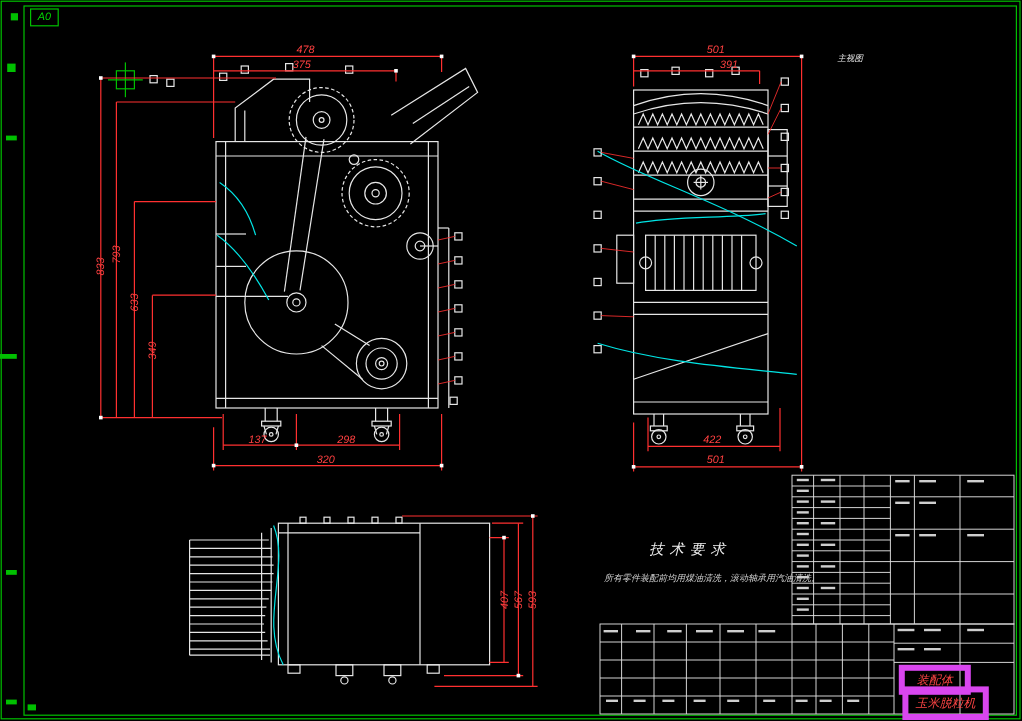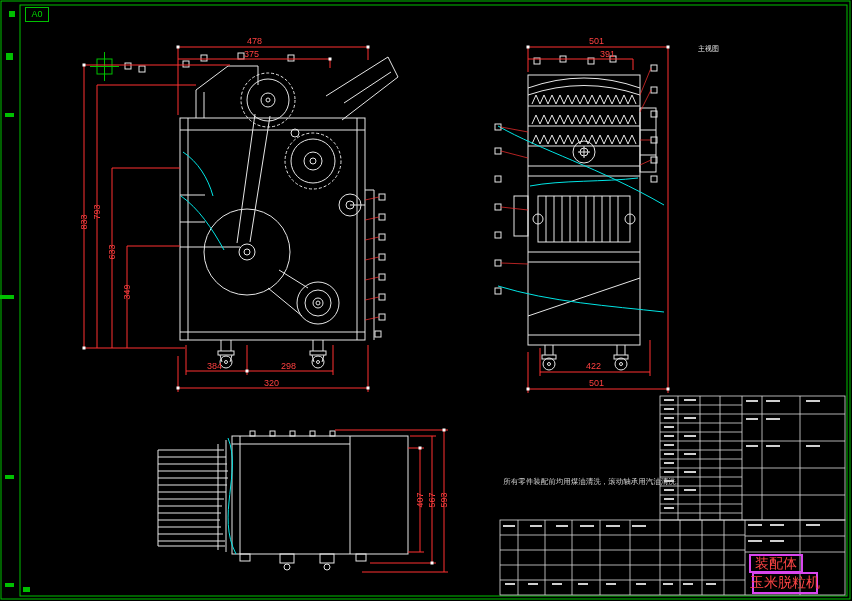--- a/index.html
+++ b/index.html
@@ -1,28 +1,28 @@
 <!DOCTYPE html>
 <html><head>
 <meta charset="utf-8">
 <style>
   html,body{margin:0;padding:0;background:#111;}
   .sheet{position:relative;width:852px;height:601px;background:#000;overflow:hidden;
-         font-family:"Liberation Sans",sans-serif;}
+         font-family:"Liberation Sans",sans-serif;font-style:italic;}
   .sheet svg{position:absolute;left:0;top:0;}
   .ov{position:absolute;}
   .dim{color:#ff4040;font-size:9px;line-height:10px;white-space:nowrap;}
   .dimv{transform:rotate(-90deg);transform-origin:center center;text-align:center;width:24px;}
   .lbl-green{color:#00d800;font-size:9px;line-height:11px;}
   .a0box{border:1px solid #00c000;width:22px;height:13px;display:flex;align-items:center;justify-content:center;}
   .tech-title{color:#ededed;font-size:12px;letter-spacing:5px;white-space:nowrap;}
   .tech-line{color:#cfcfcf;font-size:7.5px;line-height:10px;white-space:pre;}
   .view-label{color:#e8e8e8;font-size:7px;white-space:nowrap;}
-  .redbox{border:2px solid #d946ef;color:#ff4545;display:flex;align-items:center;
-          justify-content:center;white-space:nowrap;font-size:14px;}
+  .redbox{border:5px solid #d946ef;color:#ff4545;display:flex;align-items:center;
+          justify-content:center;white-space:nowrap;font-size:10px;}
 </style>
 </head>
 <body>
 
 <div class="sheet">
 
 <svg width="852" height="601">
 
   <g stroke="#00c000" fill="none" stroke-width="1">
     <rect x="1" y="1" width="849" height="598"></rect>
@@ -421,32 +421,33 @@
 <div class="ov a0box" style="left:25px;top:7px">
   <span class="lbl-green">A0</span>
 </div>
 
 <div class="ov dim" style="left:247px;top:36px">478</div>
 <div class="ov dim" style="left:244px;top:49px">375</div>
 <div class="ov dim dimv" style="left:72px;top:217px">833</div>
 <div class="ov dim dimv" style="left:85px;top:207px">793</div>
 <div class="ov dim dimv" style="left:100px;top:247px">633</div>
 <div class="ov dim dimv" style="left:115px;top:287px">349</div>
-<div class="ov dim" style="left:207px;top:361px">384</div>
+<div class="ov dim" style="left:207px;top:361px">137</div>
 <div class="ov dim" style="left:281px;top:361px">298</div>
 <div class="ov dim" style="left:264px;top:378px">320</div>
 
 <div class="ov dim" style="left:589px;top:36px">501</div>
 <div class="ov dim" style="left:600px;top:49px">391</div>
 <div class="ov dim" style="left:586px;top:361px">422</div>
 <div class="ov dim" style="left:589px;top:378px">501</div>
 <div class="ov view-label" style="left:698px;top:44px">主视图</div>
 
 <div class="ov dim dimv" style="left:408px;top:495px">407</div>
 <div class="ov dim dimv" style="left:420px;top:495px">567</div>
 <div class="ov dim dimv" style="left:432px;top:495px">593</div>
 
+<div class="ov tech-title" style="left:513px;top:450px;width:124px;text-align:center">技术要求</div>
 <div class="ov tech-line" style="left:497px;top:477px">   所有零件装配前均用煤油清洗，滚动轴承用汽油清洗。</div>
 
 <div class="ov redbox" style="left:749px;top:554px;width:50px;height:15px">装配体</div>
 <div class="ov redbox" style="left:752px;top:572px;width:62px;height:18px">玉米脱粒机</div>
 
 </div>
 
 </body></html>

